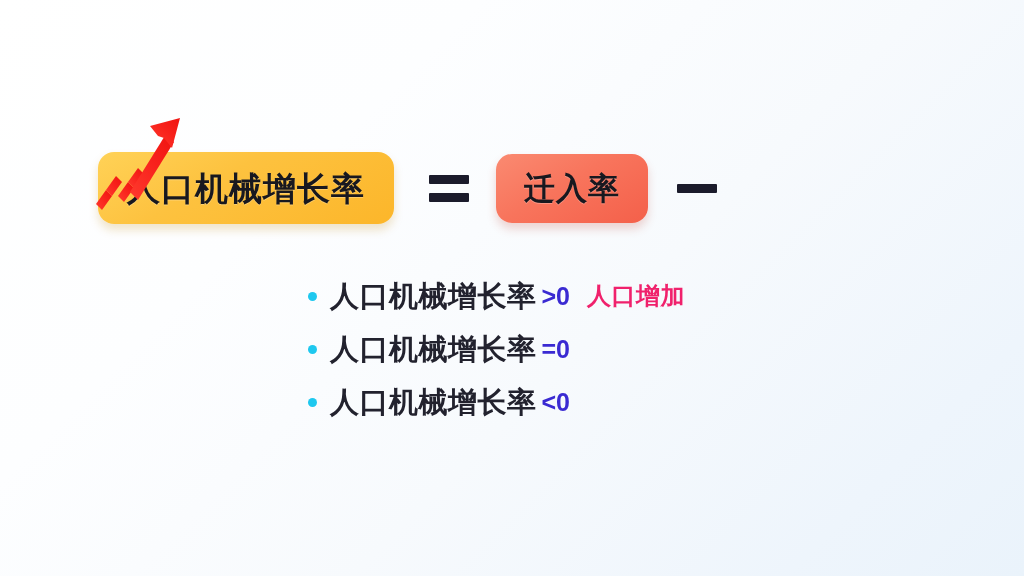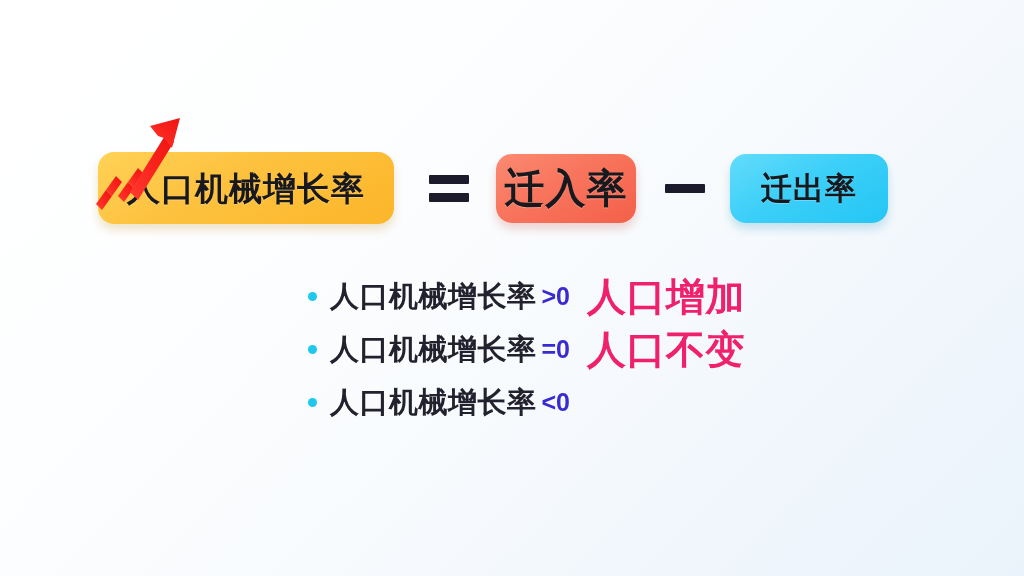--- a/index.html
+++ b/index.html
@@ -64,23 +64,23 @@
   .pill-orange {
     width: 296px;
     height: 72px;
     font-size: 33px;
     background: linear-gradient(150deg, #ffd257 0%, #fdc23f 40%, #fcb62a 100%);
     box-shadow: 0 6px 10px rgba(190,130,10,0.22);
   }
   .pill-orange::after { background: #e9a01c; }
 
   .pill-red {
-    width: 140px;
+    width: 152px;
     height: 69px;
-    font-size: 40px;
+    font-size: 31px;
     background: linear-gradient(150deg, #fa8a71 0%, #f8745c 45%, #f4604a 100%);
     box-shadow: 0 6px 10px rgba(190,70,50,0.22);
   }
   .pill-red::after { background: #e2513c; }
 
   .pill-blue {
     width: 158px;
     height: 69px;
     font-size: 31px;
     background: linear-gradient(150deg, #63dcfb 0%, #3ccff8 45%, #24c6f5 100%);
@@ -157,21 +157,21 @@
     line-height: 1;
   }
   .b-cmp {
     font-size: 25px;
     font-weight: bold;
     color: #3a2ad2;
     margin-left: 5px;
     line-height: 1;
   }
   .b-result {
-    font-size: 39px;
+    font-size: 24px;
     font-weight: bold;
     color: #f0216c;
     margin-left: 17px;
     letter-spacing: 0.5px;
     line-height: 1;
   }
 </style>
 </head>
 <body>
 
@@ -189,23 +189,20 @@
     </div>
 
     <div class="pill pill-red">
       <span class="pill-text">迁入率</span>
     </div>
 
     <div class="op op-minus">
       <div class="op-bar"></div>
     </div>
 
-    <div class="pill pill-blue">
-      <span class="pill-text">迁出率</span>
-    </div>
 
   </div>
 
   <svg class="growth-arrow" viewBox="0 0 96 100">
     <defs>
       <linearGradient id="arrowGrad" x1="0" y1="1" x2="1" y2="0">
         <stop offset="0%" stop-color="#ff3b2e"></stop>
         <stop offset="55%" stop-color="#f8221c"></stop>
         <stop offset="100%" stop-color="#ef1410"></stop>
       </linearGradient>
@@ -227,21 +224,20 @@
       <span class="bullet-dot"></span>
       <span class="b-term">人口机械增长率</span>
       <span class="b-cmp">&gt;0</span>
       <span class="b-result">人口增加</span>
     </div>
 
     <div class="bullet-row">
       <span class="bullet-dot"></span>
       <span class="b-term">人口机械增长率</span>
       <span class="b-cmp">=0</span>
-      <span class="b-result">人口不变</span>
     </div>
 
     <div class="bullet-row">
       <span class="bullet-dot"></span>
       <span class="b-term">人口机械增长率</span>
       <span class="b-cmp">&lt;0</span>
     </div>
 
   </div>
 

